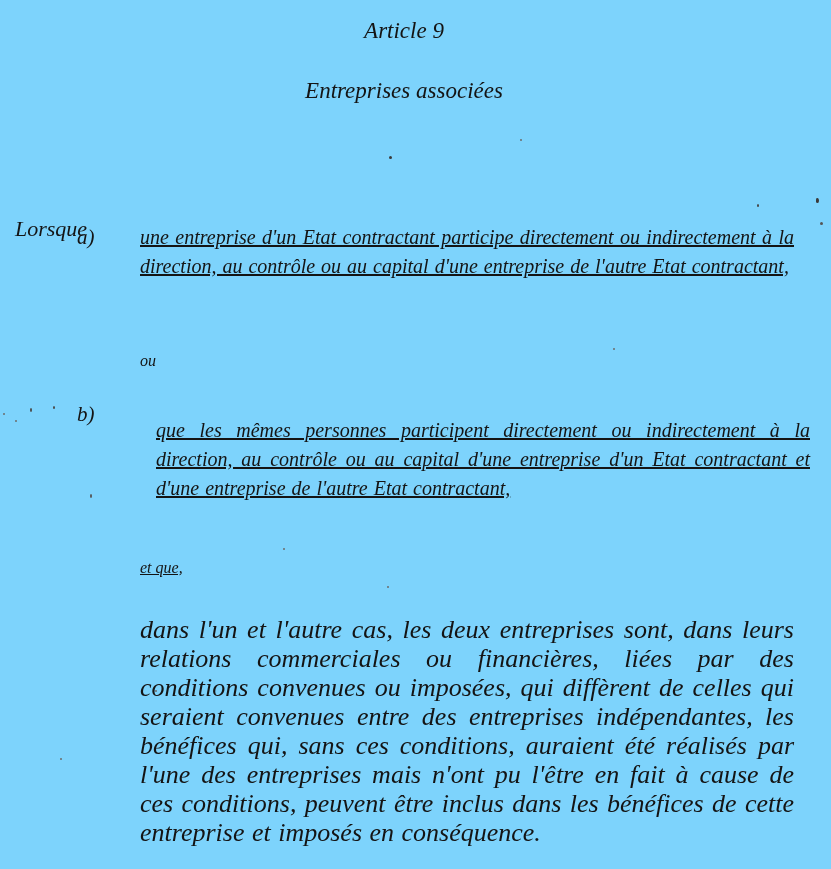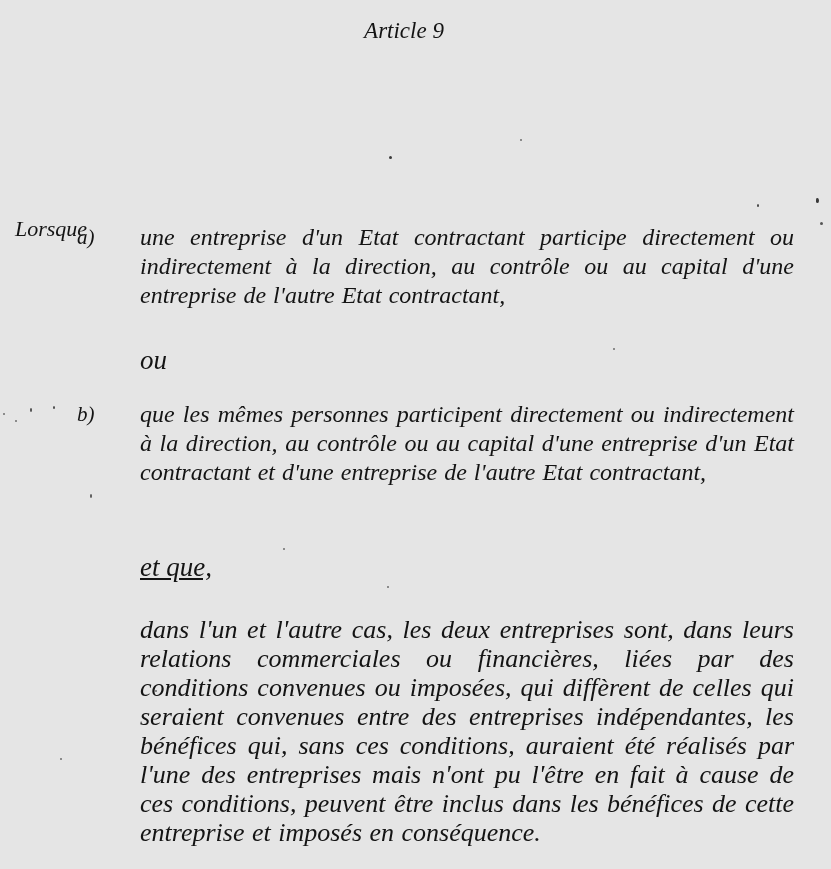--- a/index.html
+++ b/index.html
@@ -4,21 +4,21 @@
 <style>
   html, body {
     margin: 0;
     padding: 0;
     background: #ffffff;
   }
   .page {
     position: relative;
     width: 831px;
     height: 869px;
-    background: #e5e5e5;
+    background: #7dd3fc;
     overflow: hidden;
     font-family: "Liberation Serif", "DejaVu Serif", serif;
     font-style: italic;
     color: #141414;
     -webkit-font-smoothing: antialiased;
   }
   .center-heading {
     position: absolute;
     left: 0;
     width: 808px;           
@@ -47,29 +47,30 @@
   .clause-a { top: 223px; }
   .clause-b { top: 400px; }
   .clause-label {
     flex: 0 0 63px;
     width: 63px;
     font-size: 21px;
     line-height: 29px;
   }
   .clause-text {
     width: 654px;
-    font-size: 24px;
+    font-size: 20px;
     line-height: 29px;
     text-align: justify;
     word-spacing: 1px;
+    text-decoration: underline;
   }
   .connector {
     position: absolute;
     left: 140px;
-    font-size: 27px;
+    font-size: 16px;
     line-height: 29px;
   }
   .connector-ou     { top: 346px; }
   .connector-et-que { top: 553px; text-decoration: underline; }
   .closing-paragraph {
     position: absolute;
     left: 140px;
     top: 615px;
     width: 654px;
     font-size: 26px;
@@ -84,33 +85,34 @@
     border-radius: 50%;
   }
 </style>
 </head>
 <body>
 
 <div class="page">
 
   <h1 class="center-heading heading-article">Article 9</h1>
 
+  <h2 class="center-heading heading-subtitle">Entreprises associées</h2>
 
   <div class="intro-word">Lorsque</div>
 
   <div class="clause clause-a">
     <span class="clause-label">a)</span>
     <p class="clause-text" style="margin:0">une entreprise d'un Etat contractant participe directement ou indirectement à la direction, au contrôle ou au capital d'une entreprise de l'autre Etat contractant,</p>
   </div>
 
   <div class="connector connector-ou">ou</div>
 
   <div class="clause clause-b">
     <span class="clause-label">b)</span>
-    <p class="clause-text" style="margin:0">que les mêmes personnes participent directement ou indirectement à la direction, au contrôle ou au capital d'une entreprise d'un Etat contractant et d'une entreprise de l'autre Etat contractant,</p>
+    <p class="clause-text" style="margin:16px">que les mêmes personnes participent directement ou indirectement à la direction, au contrôle ou au capital d'une entreprise d'un Etat contractant et d'une entreprise de l'autre Etat contractant,</p>
   </div>
 
   <div class="connector connector-et-que">et que,</div>
 
   <p class="closing-paragraph" style="margin:0">dans l'un et l'autre cas, les deux entreprises sont, dans leurs relations commerciales ou financières, liées par des conditions convenues ou imposées, qui diffèrent de celles qui seraient convenues entre des entreprises indépendantes, les bénéfices qui, sans ces conditions, auraient été réalisés par l'une des entreprises mais n'ont pu l'être en fait à cause de ces conditions, peuvent être inclus dans les bénéfices de cette entreprise et imposés en conséquence.</p>
 
   <div>
     <span class="speck" style="left:389px;top:156px;width:3px;height:3px;background:#3a3a3a"></span>
     <span class="speck" style="left:520px;top:139px;width:2px;height:2px"></span>
     <span class="speck" style="left:757px;top:204px;width:2px;height:3px;background:#444"></span>

